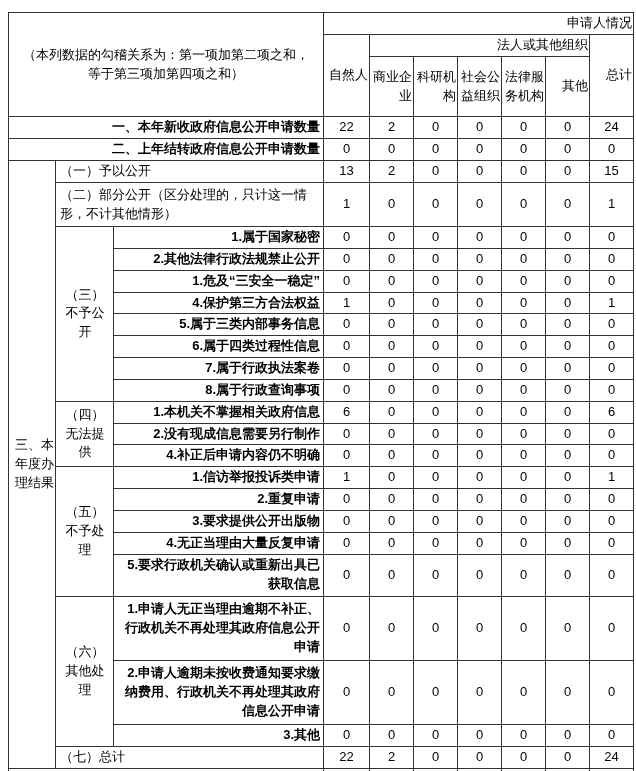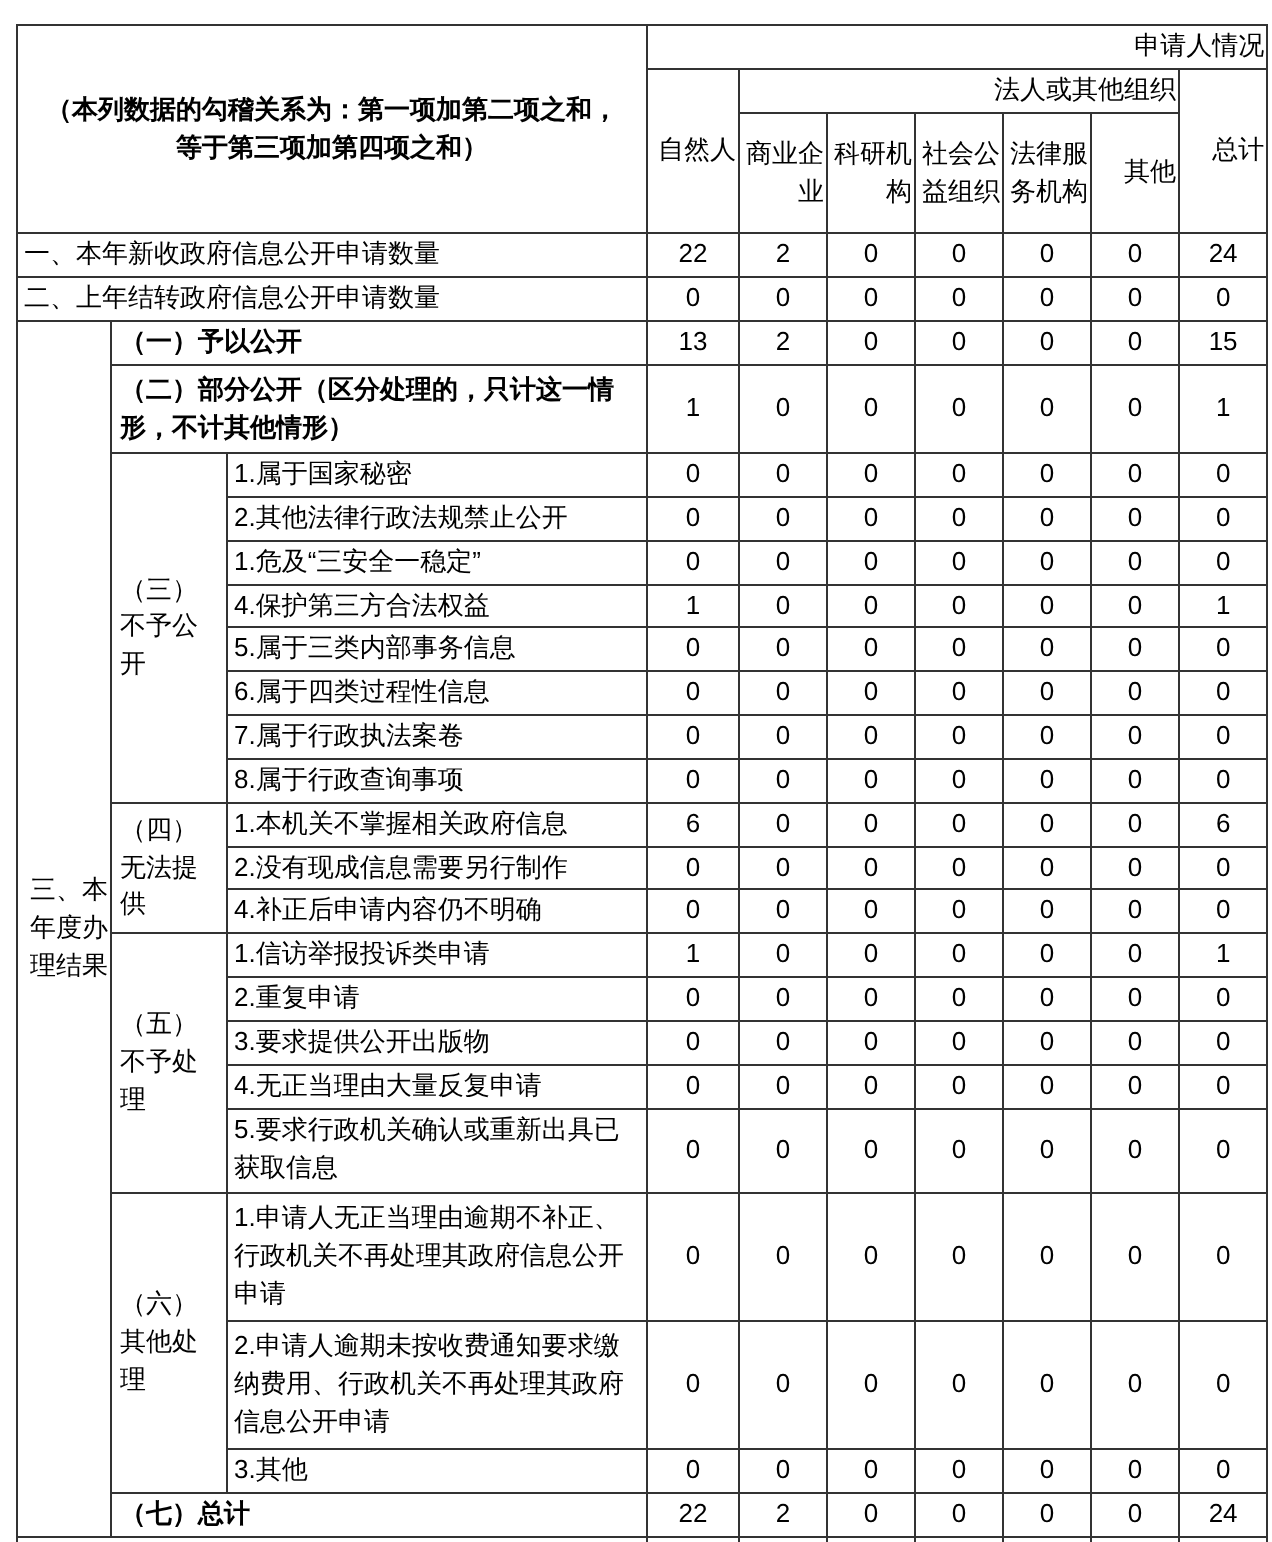--- a/index.html
+++ b/index.html
@@ -18,24 +18,24 @@
     border: 1px solid #333;
     font-size: 13px;
     line-height: 1.45;
     padding: 1px 3px;
     vertical-align: middle;
     word-break: break-all;
     overflow: hidden;
   }
   td.ctr { text-align: right; padding: 1px 1px; }
   td.num { text-align: center; padding: 0; }
-  td.note { text-align: center; font-weight: bold; }
-  td.lbl { text-align: left; padding-left: 3px; }
-  td.grp { text-align: left; padding-left: 4px; }
-  td.sec { text-align: left; padding-left: 4px; font-weight: bold; }
+  td.note { text-align: center; }
+  td.lbl { text-align: right; padding-left: 3px; font-weight: bold; }
+  td.grp { text-align: center; padding-left: 4px; }
+  td.sec { text-align: left; padding-left: 4px; }
   tr.rh20 { height: 20px; }
   tr.rh22 { height: 22px; }
   tr.rh42 { height: 42px; margin-left: 20px; }
   tr.rh44 { height: 44px; margin-top: 26px; }
   tr.rh60 { height: 60px; }
   tr.rh64 { height: 64px; }
 </style>
 </head>
 <body>
 

